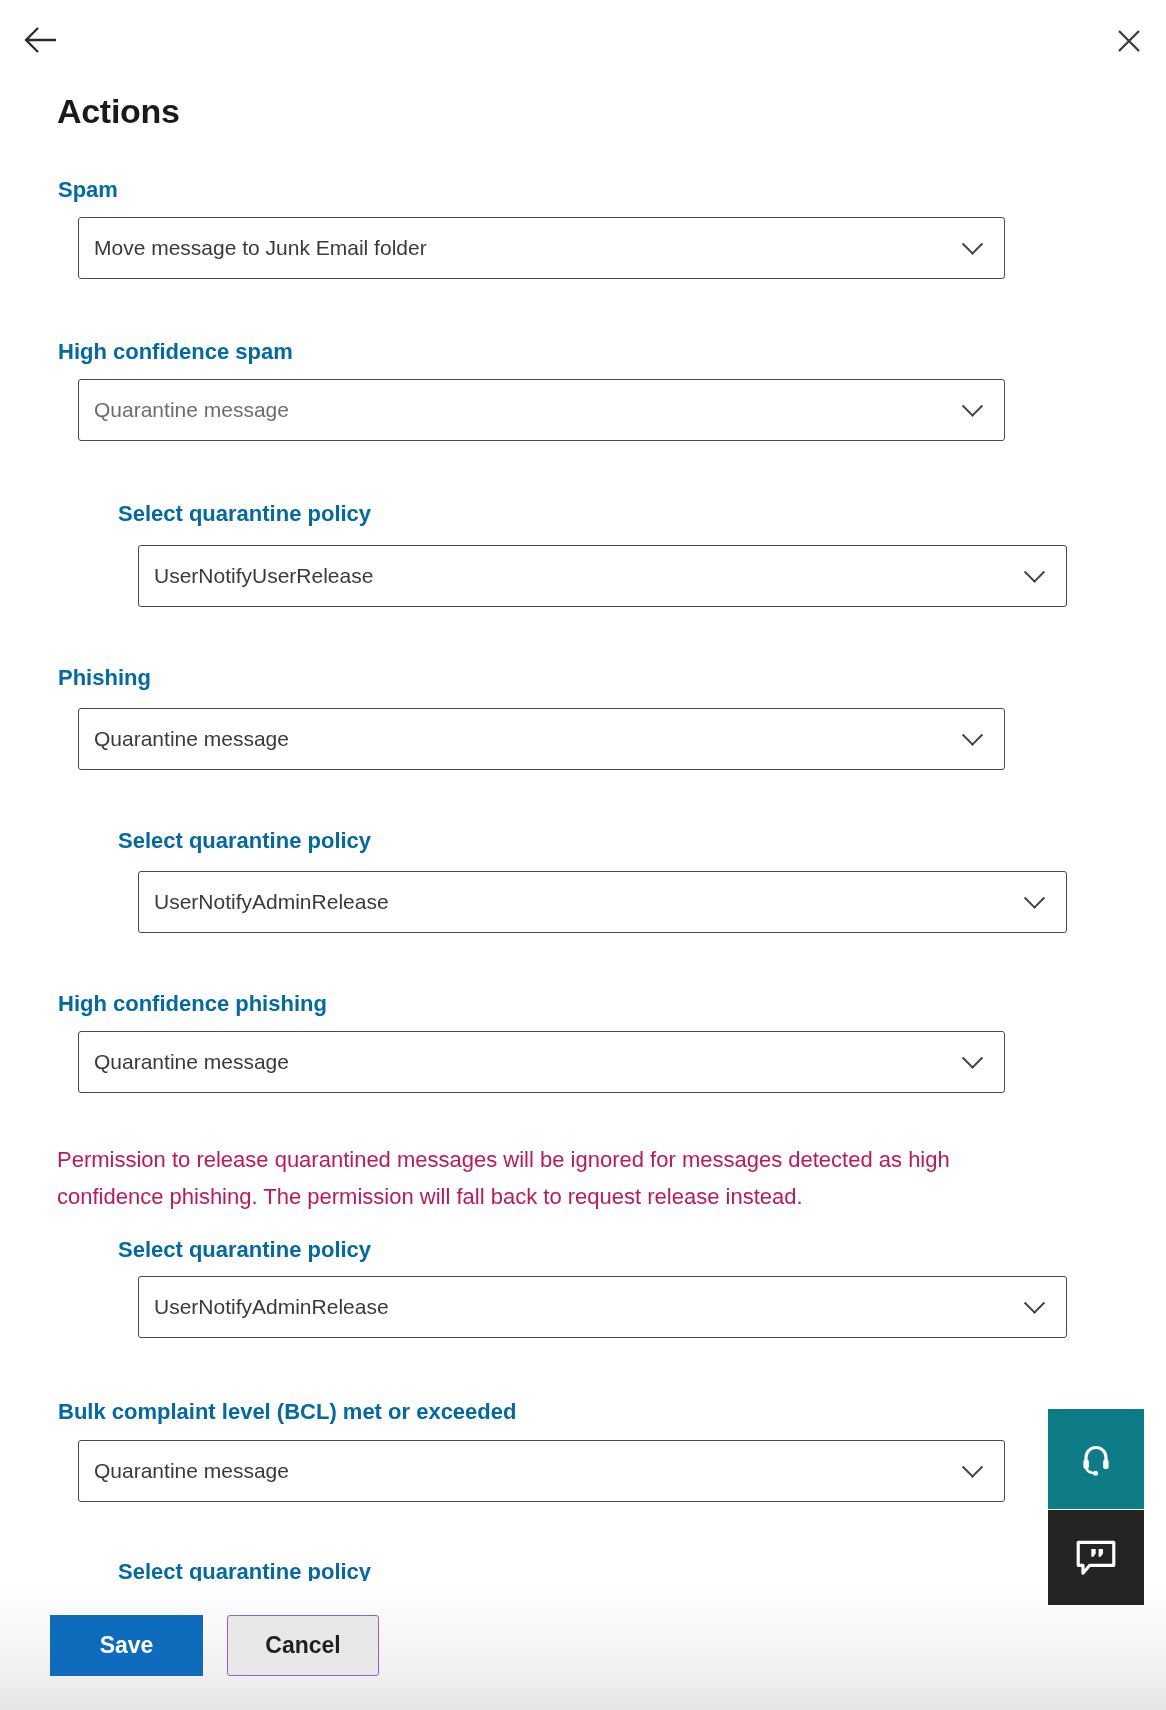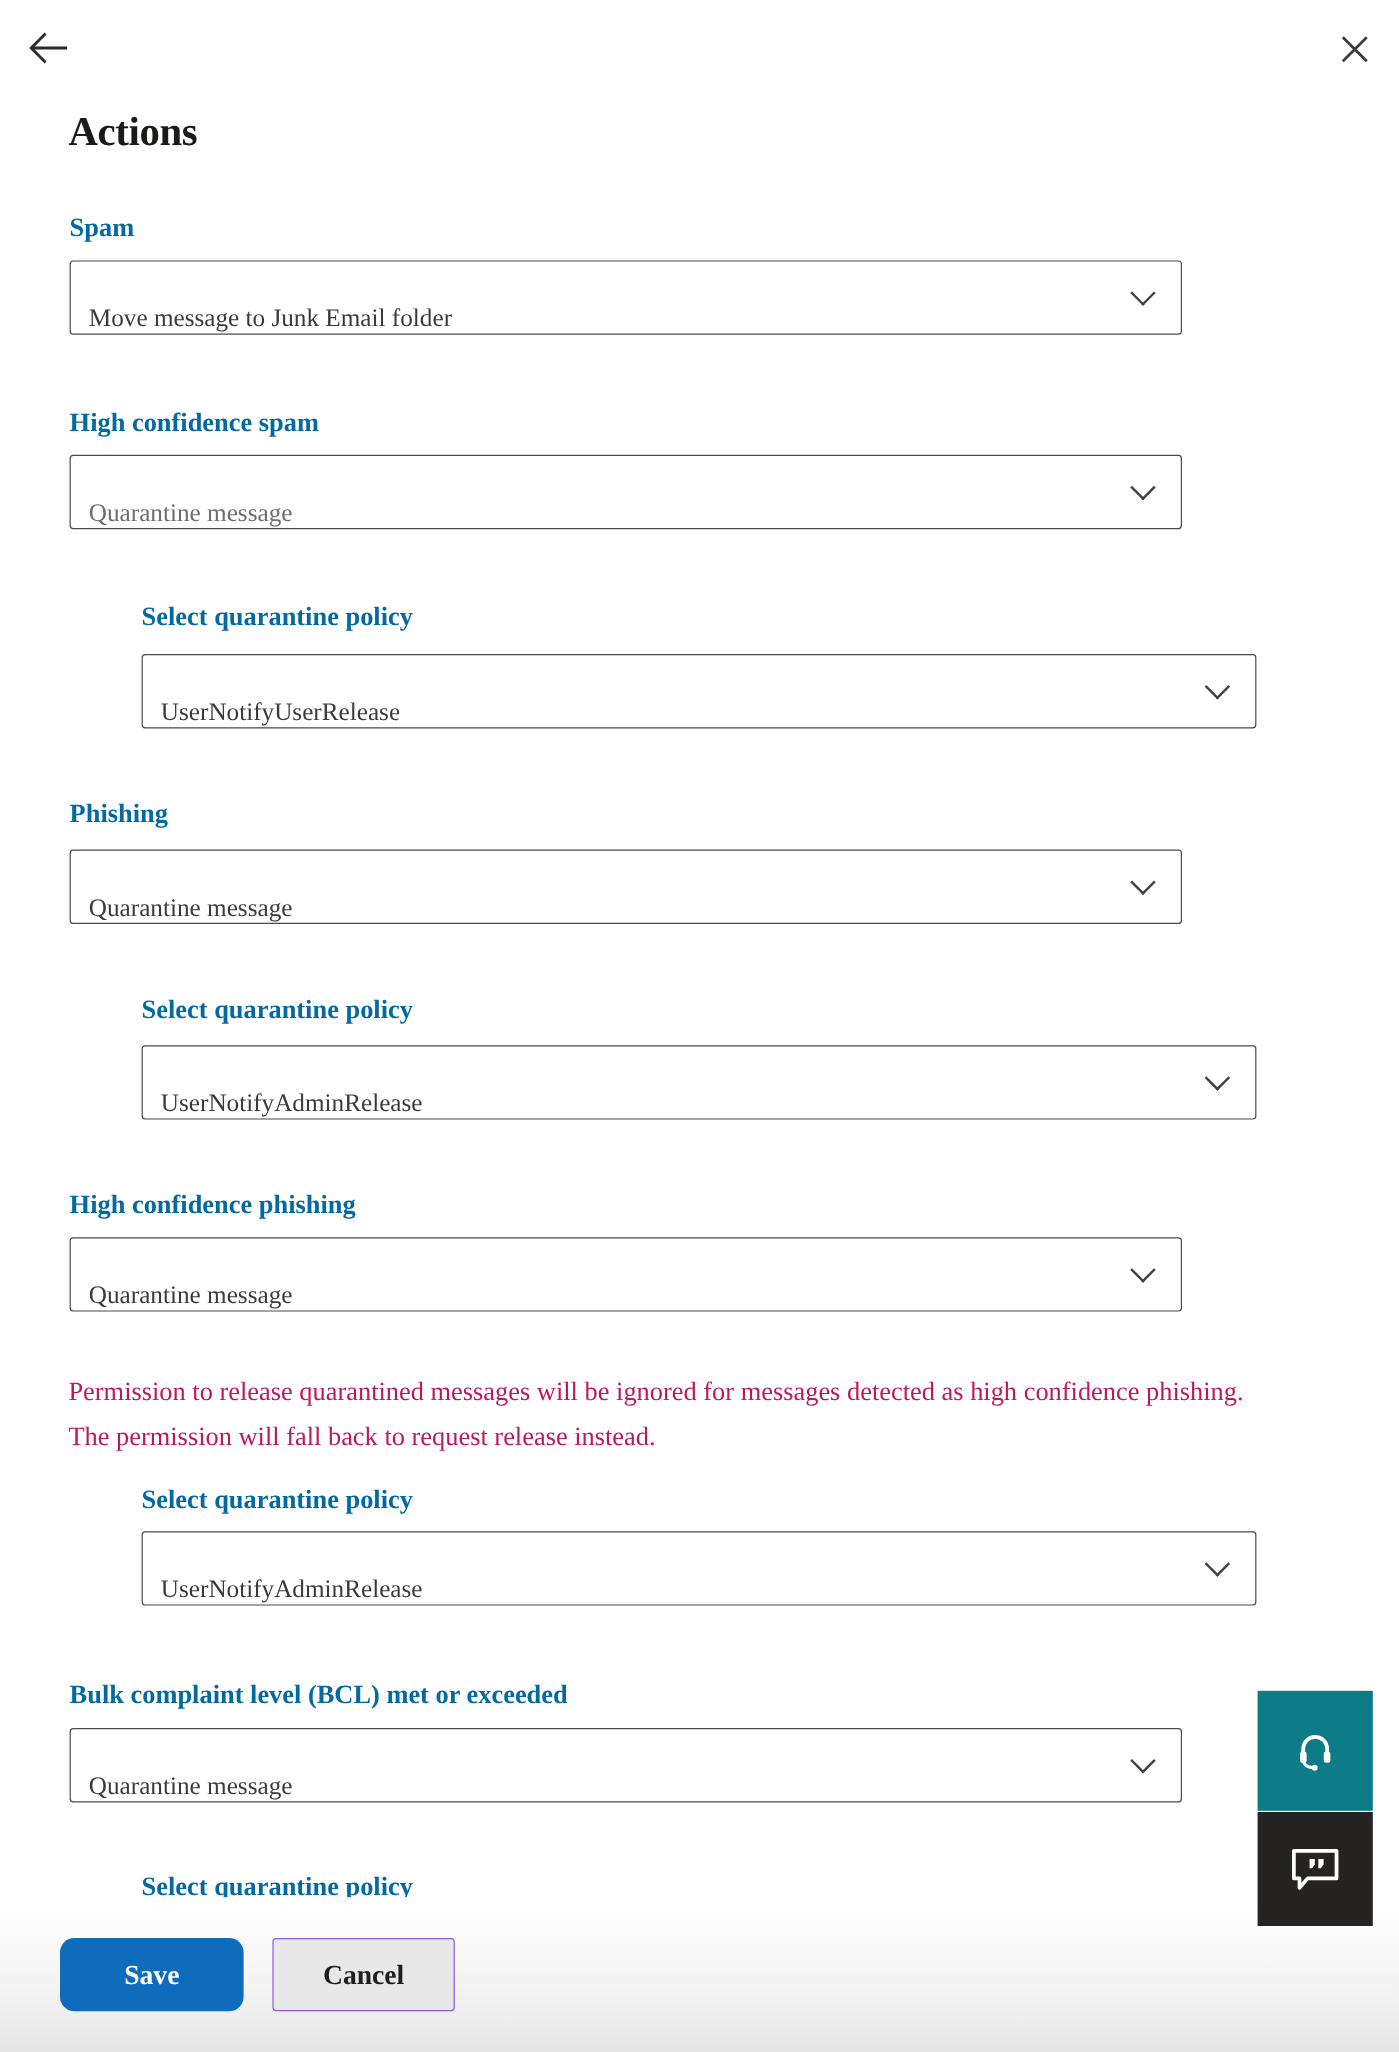--- a/index.html
+++ b/index.html
@@ -1,44 +1,44 @@
 <!DOCTYPE html>
 <html><head>
 <meta charset="utf-8">
 <style>
   html,body{margin:0;padding:0;background:#fff;}
   .stage{position:relative;width:1166px;height:1710px;background:#ffffff;overflow:hidden;
-         font-family:Liberation Serif, serif;}
+         font-family:Liberation Sans, sans-serif;}
 
   .icon-btn{position:absolute;background:transparent;border:none;padding:0;cursor:pointer;
             display:flex;align-items:center;justify-content:center;}
 
   .page-title{position:absolute;left:57px;top:92px;font-size:34px;font-weight:700;
               color:#1b1a19;letter-spacing:-0.3px;}
 
   .lbl{position:absolute;font-size:22px;font-weight:600;color:#0369a1;white-space:nowrap;line-height:28px;}
 
   .combo{position:absolute;height:62px;background:#fff;border:1.6px solid #4c4a48;border-radius:3px;
-         box-sizing:border-box;display:flex;align-items:flex-end;padding:0 60px 0 15px;cursor:pointer;}
+         box-sizing:border-box;display:flex;align-items:center;padding:0 60px 0 15px;cursor:pointer;margin-left:20px;}
   .combo .val{font-size:21px;color:#3b3a39;white-space:nowrap;overflow:hidden;}
   .combo .val.muted{color:#6f6d6b;}
   .chev{position:absolute;right:24px;top:50%;width:13px;height:13px;
         border-right:2px solid #44423f;border-bottom:2px solid #44423f;
         transform:translateY(-75%) rotate(45deg);}
 
   .note{position:absolute;left:57px;top:1141px;width:980px;font-size:22px;line-height:37px;
         color:#be185d;}
 
   .fade{position:absolute;left:0;top:1581px;width:1166px;height:129px;z-index:5;
         background:linear-gradient(180deg,#ffffff 0%,#f8f8f8 40%,#eeeeee 78%,#e5e5e5 100%);}
 
   .btn{position:absolute;z-index:6;display:flex;align-items:center;justify-content:center;
        font-family:inherit;font-size:23px;font-weight:600;box-sizing:border-box;cursor:pointer;}
   .btn-save{left:50px;top:1615px;width:153px;height:61px;background:#0f6cbd;border:none;
-            border-radius:12px;color:#ffffff;}
+            border-radius:0;color:#ffffff;}
   .btn-cancel{left:227px;top:1615px;width:152px;height:61px;background:#e9e8e8;
               border:1px solid #8b5cf6;border-radius:3px;color:#201f1e;}
 
   .side-btn{position:absolute;z-index:7;border:none;padding:0;cursor:pointer;
             display:flex;align-items:center;justify-content:center;}
   .side-support{left:1048px;top:1409px;width:96px;height:100px;background:#0e7c86;}
   .side-feedback{left:1048px;top:1510px;width:96px;height:95px;background:#252423;}
 </style>
 </head>
 <body>

